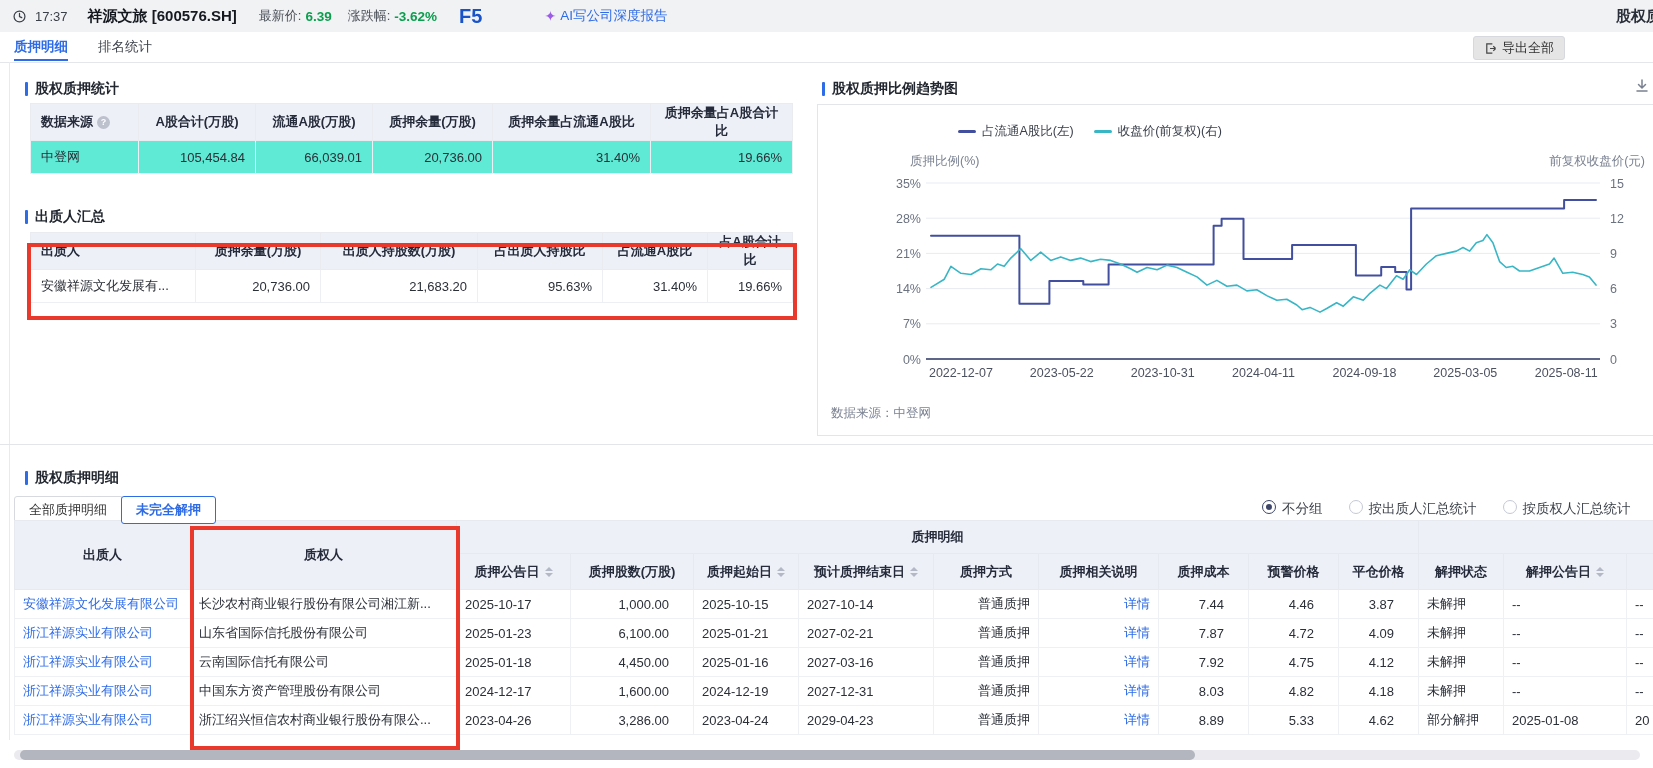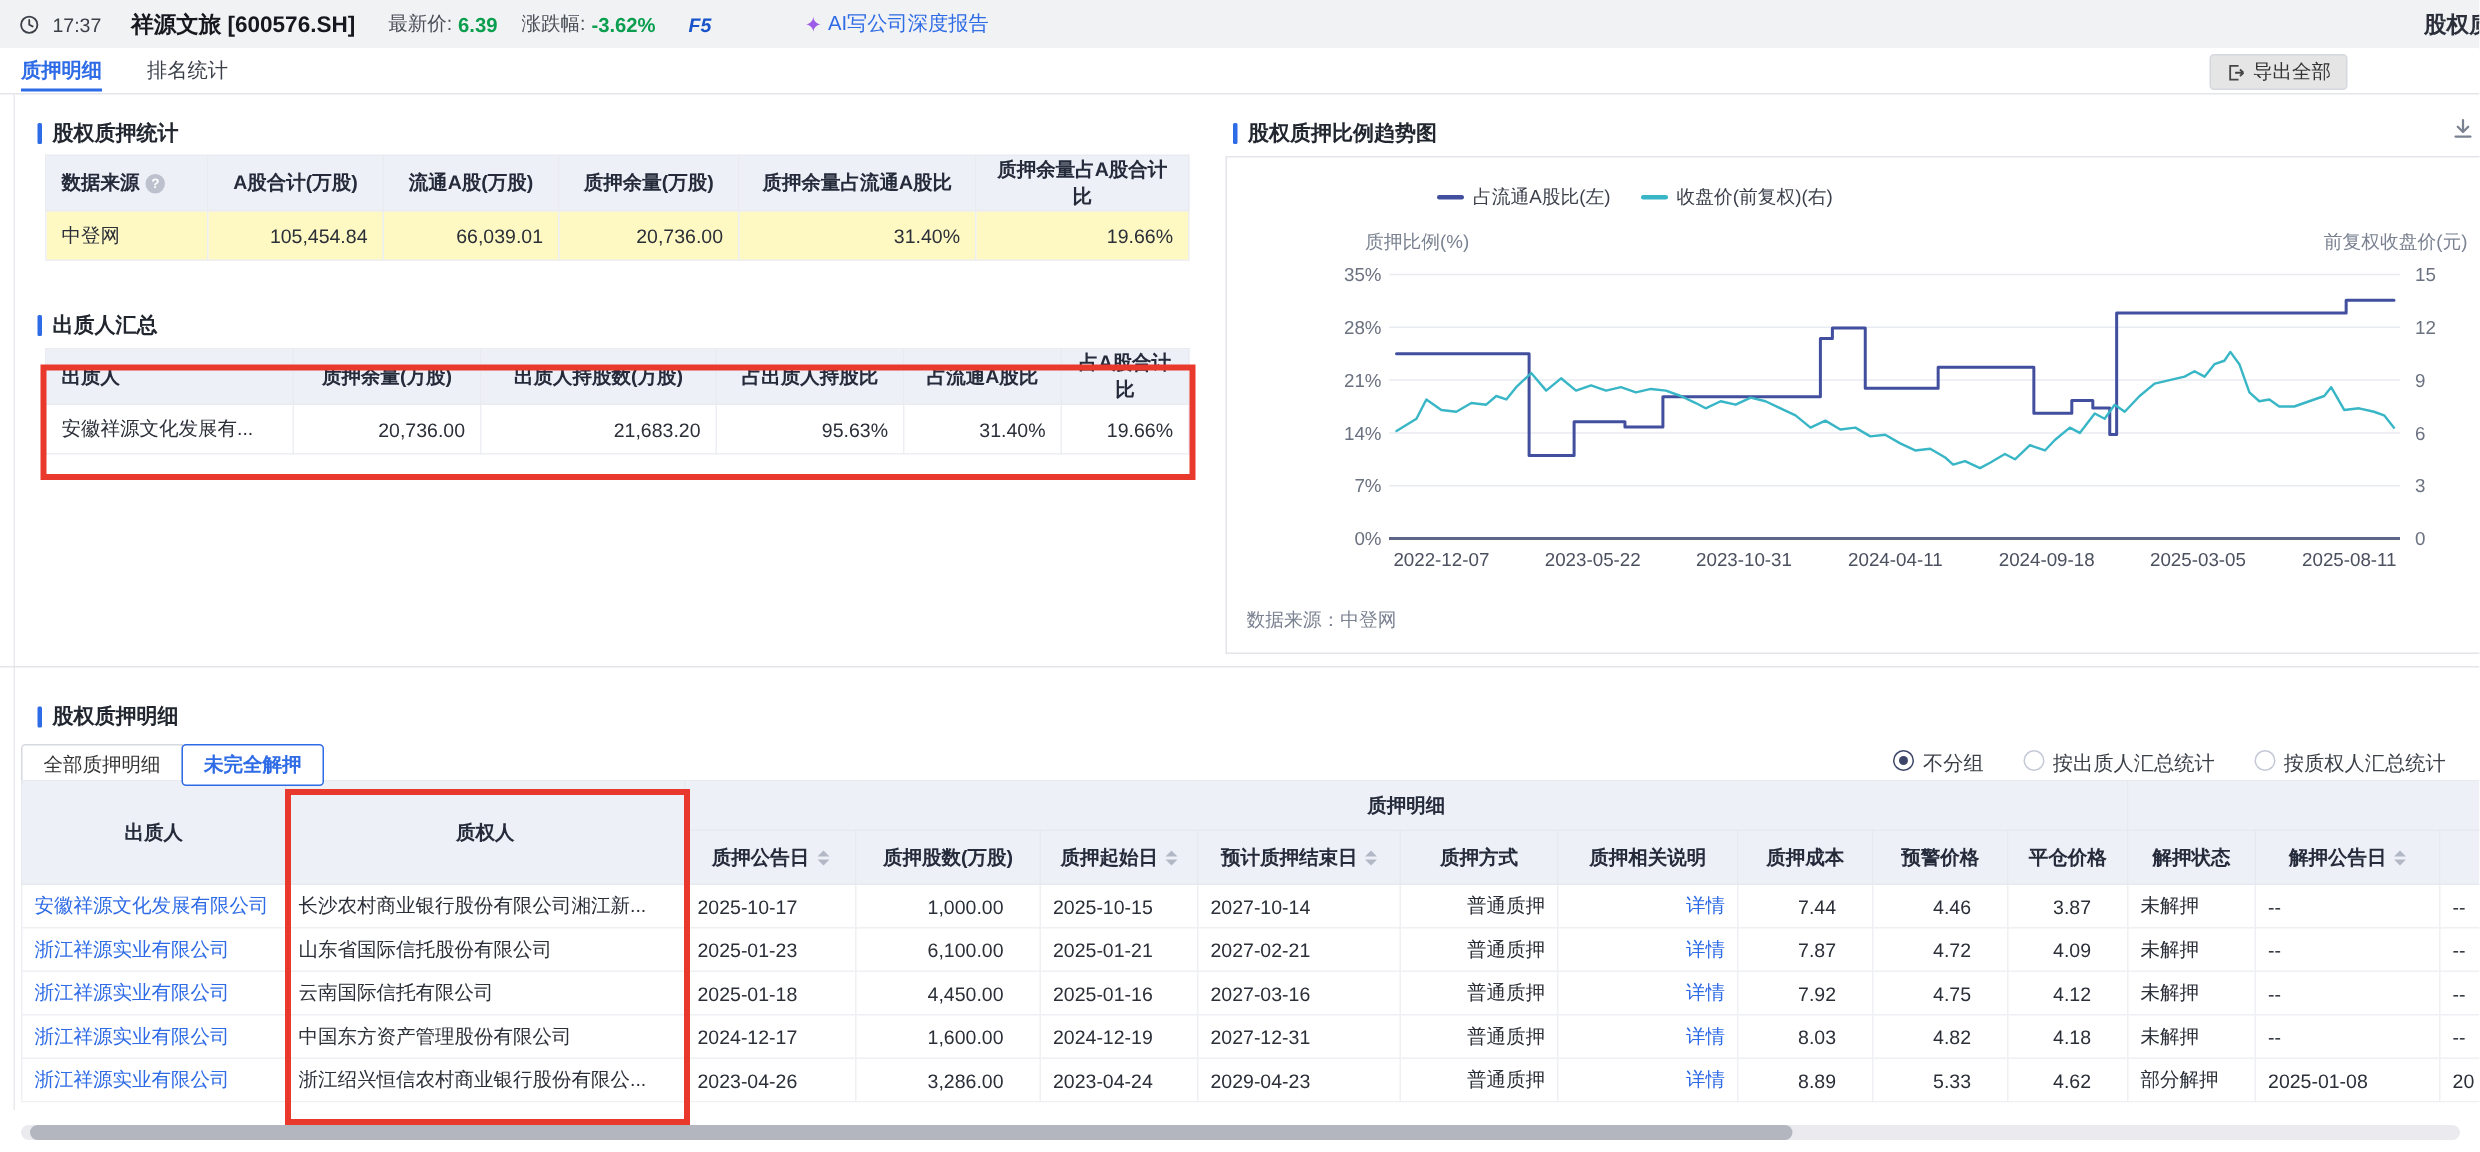--- a/index.html
+++ b/index.html
@@ -6,21 +6,21 @@
   body{width:1653px;height:768px;overflow:hidden;position:relative;background:#fff;
        font-family:"Liberation Sans","DejaVu Sans",sans-serif;color:#333;}
   .abs{position:absolute;}
   
   #topbar{left:0;top:0;width:1653px;height:32px;background:#f1f2f4;border-bottom:1px solid #dfe1e5;
           display:flex;align-items:center;}
   #topbar .time{font-size:13px;color:#3a3f48;margin-left:8px;}
   #topbar .stock{font-size:15px;font-weight:bold;color:#15181f;margin-left:20px;}
   .lbl{font-size:13px;color:#4a4f58;}
   .green{color:#0a9e4e;font-weight:bold;font-size:13.5px;}
-  #f5{color:#1853c9;font-weight:bold;font-style:italic;font-size:13px;margin-left:22px;}
+  #f5{color:#1853c9;font-weight:bold;font-size:20px;margin-left:22px;}
   #ai-link{margin-left:62px;font-size:13.5px;color:#2e6be6;cursor:pointer;display:flex;align-items:center;}
   .sparkle{color:#9d5ce8;font-size:14px;margin-right:4px;}
   #topbar-right{position:absolute;left:1616px;top:7px;width:37px;overflow:hidden;white-space:nowrap;
                 font-size:15px;font-weight:bold;color:#2a2f3a;}
   
   #tabbar{left:0;top:32px;width:1653px;height:30px;background:#fff;border-bottom:1px solid #e4e6ea;}
   .tab{position:absolute;top:0;height:29px;line-height:29px;font-size:13.5px;cursor:pointer;}
   #tab0{left:14px;color:#2e6be6;font-weight:bold;}
   #tab0::after{content:"";position:absolute;left:0;right:0;bottom:0;height:2px;background:#2e6be6;}
   #tab1{left:98px;color:#3a3f48;}
@@ -32,21 +32,21 @@
   
   .sec-title{display:flex;align-items:center;font-size:14px;font-weight:bold;color:#21262f;}
   .sec-title .bar{width:3px;height:14px;background:#2e6be6;margin-right:7px;border-radius:1px;}
   
   table{border-collapse:collapse;table-layout:fixed;}
   .mini-table th{background:#eef0f8;font-size:13px;font-weight:bold;color:#252b3a;height:32px;
                  border:1px solid #e9ebf1;padding:0 10px;text-align:center;}
   .mini-table th.first{text-align:left;}
   .mini-table td{font-size:13px;color:#2b2f38;height:32px;border:1px solid #edeff4;padding:0 10px;text-align:right;}
   .mini-table td.first{text-align:left;}
-  .mini-table tr.stripe td{background:#fef9c3;}
+  .mini-table tr.stripe td{background:#5eead4;}
   .info-ic{display:inline-block;width:13px;height:13px;line-height:13px;border-radius:50%;background:#bcc1cd;
            color:#fff;font-size:9px;text-align:center;margin-left:4px;vertical-align:1px;cursor:pointer;}
   
   #chart-card{left:817px;top:104px;width:837px;height:330px;border:1px solid #e3e5ea;border-right:none;background:#fff;}
   #legend{position:absolute;left:140px;top:18px;display:flex;gap:20px;font-size:12.5px;color:#3a3f4a;}
   .leg-item{display:flex;align-items:center;gap:6px;cursor:pointer;}
   .leg-swatch{width:18px;height:3px;border-radius:2px;}
   #axis-l{position:absolute;left:92px;top:48px;font-size:12.5px;color:#7a8191;}
   #axis-r{position:absolute;right:10px;top:48px;font-size:12.5px;color:#7a8191;}
   #chart-source{position:absolute;left:13px;top:300px;font-size:12.5px;color:#7a8191;}

